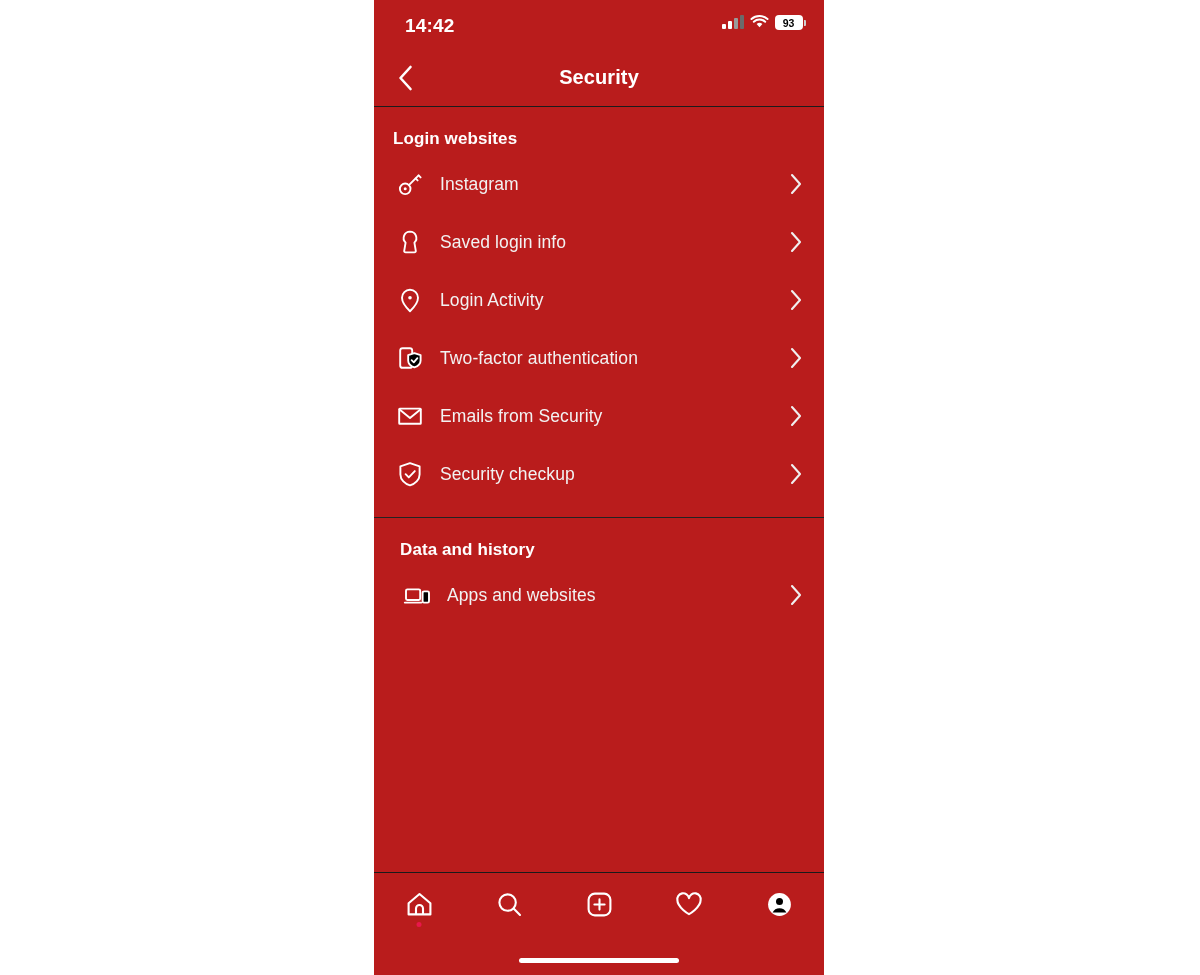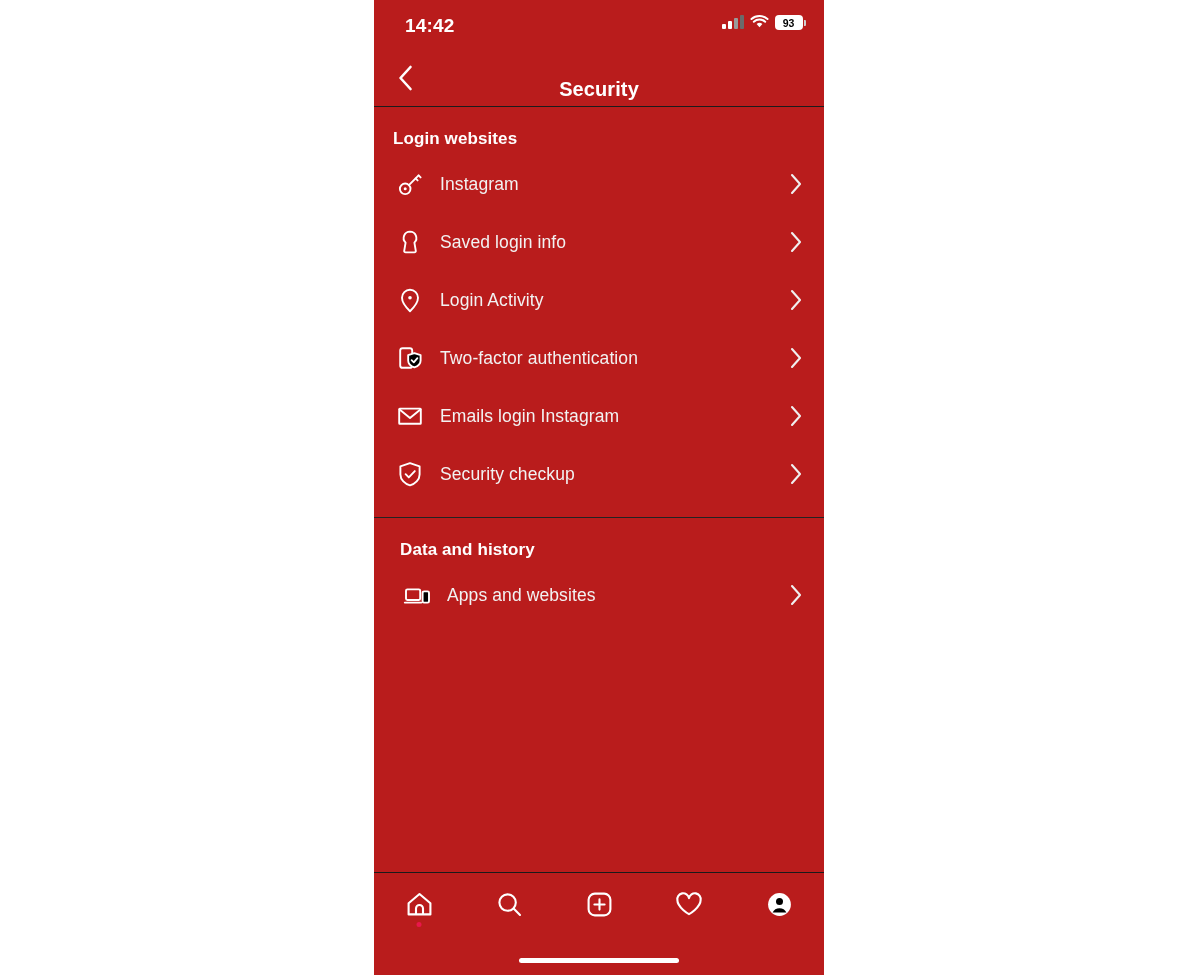--- a/index.html
+++ b/index.html
@@ -107,21 +107,21 @@
     width: 42px;
     height: 42px;
     display: flex;
     align-items: center;
     justify-content: center;
     cursor: pointer;
   }
   .nav-title {
     position: absolute;
     left: 0;
-    top: 12px;
+    top: 0;
     width: 450px;
     height: 58px;
     line-height: 58px;
     text-align: center;
     color: #ffffff;
     font-size: 20px;
     font-weight: bold;
     letter-spacing: 0.1px;
   }
 
@@ -337,21 +337,21 @@
             </span>
           </div>
 
           <div class="row">
             <span class="row-icon">
               <svg width="28" height="28" viewBox="0 0 28 28">
                 <rect x="3.2" y="6.6" width="21.6" height="15.2" rx="0.6" stroke="#fff" stroke-width="1.9" fill="none"></rect>
                 <path d="M3.6 7.4 L14 16 L24.4 7.4" stroke="#fff" stroke-width="1.9" fill="none" stroke-linecap="round" stroke-linejoin="round"></path>
               </svg>
             </span>
-            <span class="row-label">Emails login Instagram</span>
+            <span class="row-label">Emails from Security</span>
             <span class="row-chev">
               <svg width="14" height="22" viewBox="0 0 14 22">
                 <path d="M3 2 L11 11 L3 20" stroke="#f0f0f0" stroke-width="2.1" fill="none" stroke-linecap="round" stroke-linejoin="round"></path>
               </svg>
             </span>
           </div>
 
           <div class="row">
             <span class="row-icon">
               <svg width="28" height="28" viewBox="0 0 28 28">

